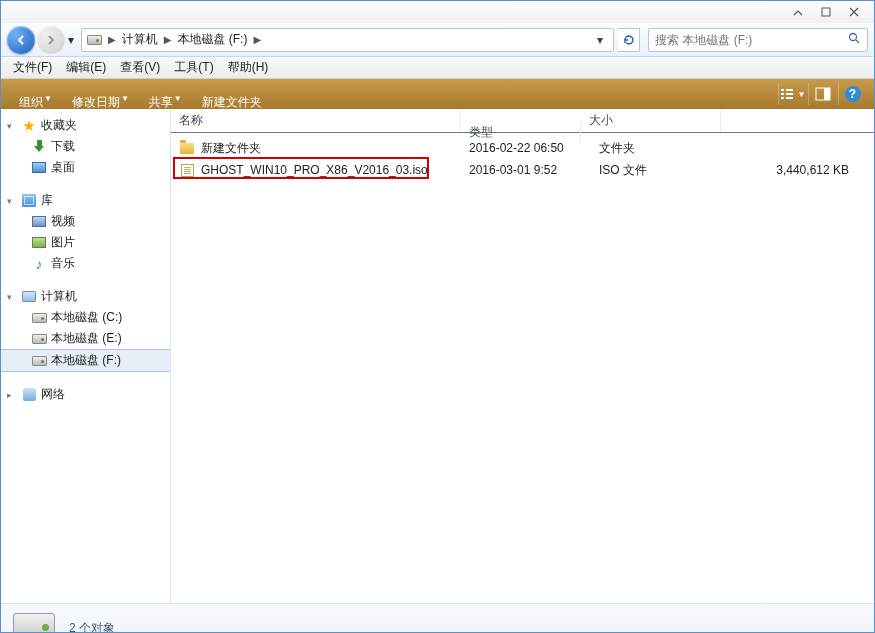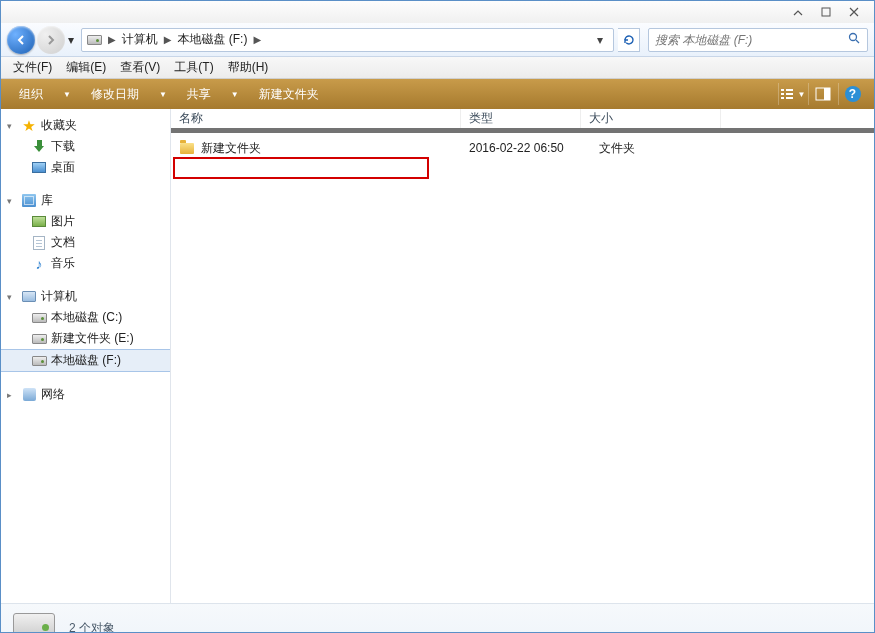--- a/index.html
+++ b/index.html
@@ -20,50 +20,50 @@
 .histdrop { width: 12px; text-align: center; color: #333; }
 
 .breadcrumb { flex: 1; height: 24px; border: 1px solid #b5c7de; background: #fff; display: flex; align-items: center; padding: 0 4px; border-radius: 2px; }
 .breadcrumb .bcicon { width: 16px; height: 16px; display: flex; align-items: center; justify-content: center; margin-right: 4px; }
 .breadcrumb .crumb { padding: 0 4px; color: #222; cursor: default; }
 .breadcrumb .sep { color: #555; padding: 0 2px; font-size: 10px;}
 .breadcrumb .bcdrop { margin-left: auto; padding: 0 6px; color: #444; }
 .refresh { width: 22px; height: 24px; border: 1px solid #b5c7de; border-left: none; background: #fff; display: flex; align-items: center; justify-content: center; color: #1b5fb3; }
 
 .searchbox { width: 220px; height: 24px; border: 1px solid #b5c7de; background: #fff; margin-left: 4px; display: flex; align-items: center; padding: 0 6px; border-radius: 2px; color: #888; }
-.searchbox input { border: none; outline: none; flex: 1; font-style: italic; color: #4c1d95; background: transparent; }
+.searchbox input { border: none; outline: none; flex: 1; color: #4c1d95; background: transparent; }
 .searchbox .sicon { color: #3a6fb0; }
 
 
 .menubar { height: 22px; background: linear-gradient(#f8f8f8,#ececec); border-bottom: 1px solid #d0d0d0; display: flex; align-items: center; padding: 0 6px; gap: 2px; }
 .menubar .mitem { padding: 2px 6px; color: #222; cursor: default; }
 
 
 .cmdbar { height: 30px; background: linear-gradient(#c89b4a,#a67a2e); display: flex; align-items: center; padding: 0 8px; color: #fff; }
-.cmdbar .citem { padding: 16px 10px; display: flex; align-items: center; gap: 20px; cursor: default; height: 100%; }
+.cmdbar .citem { padding: 16px 10px; display: flex; align-items: flex-start; gap: 1px; cursor: default; height: 100%; }
 .cmdbar .drop { font-size: 8px; }
 .cmdbar .right { margin-left: auto; display: flex; align-items: center; gap: 2px; }
 .cmdbar .ricon { width: 28px; height: 22px; display: flex; align-items: center; justify-content: center; border-left: 1px solid rgba(255,255,255,.25); }
 .cmdbar .help { background: #2b8fd6; border-radius: 50%; width: 16px; height: 16px; display: flex; align-items: center; justify-content: center; font-weight: bold; color: #fff; }
 
 
 .main { display: flex; height: 494px; }
 .sidebar { width: 170px; border-right: 1px solid #e0e5ec; padding: 6px 0; overflow-y: auto; background: #fff; }
 .sidebar .group { margin-bottom: 12px; }
 .sidebar .grouphead, .sidebar .item { display: flex; align-items: center; gap: 4px; padding: 2px 4px 2px 16px; cursor: default; color: #222; white-space: nowrap; }
 .sidebar .grouphead { padding-left: 6px; }
 .sidebar .item { padding-left: 30px; }
 .sidebar .item.selected { background: #e6eef8; border: 1px solid #a8c5e8; border-left: none; border-right: none; }
 .sidebar .expand { width: 10px; font-size: 9px; color: #777; }
 .sidebar .sicon { width: 16px; height: 16px; display: flex; align-items: center; justify-content: center; flex: 0 0 16px; }
 
 .content { flex: 1; display: flex; flex-direction: column; }
-.colheaders { height: 24px; display: flex; align-items: flex-start; border-bottom: 5px solid #737373; color: #3a4a5a; }
+.colheaders { height: 24px; display: flex; align-items: flex-start; border-bottom: 1px solid #737373; color: #3a4a5a; }
 .colheaders .col { padding: 0 8px; border-right: 1px solid #eee; height: 100%; display: flex; align-items: center; cursor: default; }
-.col-name { width: 290px; } .col-date { width: 130px; } .col-type { width: 120px; } .col-size { width: 140px; font-family: Liberation Serif, serif; }
+.col-name { width: 290px; } .col-date { width: 130px; } .col-type { width: 120px; margin-top: 12px; } .col-size { width: 140px; font-family: Liberation Serif, serif; }
 
 .filelist { flex: 1; padding: 4px 0; }
 .row { height: 22px; display: flex; align-items: center; padding-left: 8px; }
 .row .cell { display: flex; align-items: center; gap: 6px; color: #222; }
 .row .cell.name { width: 290px; }
 .row .cell.date { width: 130px; }
 .row .cell.type { width: 120px; }
 .row .cell.size { width: 140px; justify-content: flex-end; padding-right: 10px;}
 .row .ficon { width: 16px; height: 16px; display: flex; align-items: center; justify-content: center; flex: 0 0 16px; }
 .row.highlighted .cell.name { }
@@ -234,29 +234,29 @@
     <div class="group">
       <div class="grouphead">
           <span class="expand">▾</span>
           <span class="sicon">
             <span class="icon-lib"></span>
           </span>
           <span>库</span>
         </div>
       <div class="item">
           <span class="sicon">
+            <span class="icon-vid"></span>
+          </span>
+          <span>视频</span>
+        </div>
+      <div class="item">
+          <span class="sicon">
             <span class="icon-pic"></span>
           </span>
           <span>图片</span>
-        </div>
-      <div class="item">
-          <span class="sicon">
-            <span class="icon-doc"></span>
-          </span>
-          <span>文档</span>
         </div>
       <div class="item">
           <span class="sicon icon-music">♪</span>
           <span>音乐</span>
         </div>
     </div>
     <div class="group">
       <div class="grouphead">
           <span class="expand">▾</span>
           <span class="sicon">
@@ -267,21 +267,21 @@
       <div class="item">
           <span class="sicon">
             <span class="icon-drive"></span>
           </span>
           <span>本地磁盘 (C:)</span>
         </div>
       <div class="item">
           <span class="sicon">
             <span class="icon-drive"></span>
           </span>
-          <span>新建文件夹 (E:)</span>
+          <span>本地磁盘 (E:)</span>
         </div>
       <div class="item selected">
           <span class="sicon">
             <span class="icon-drive"></span>
           </span>
           <span>本地磁盘 (F:)</span>
         </div>
     </div>
     <div class="group">
       <div class="grouphead">
@@ -305,20 +305,31 @@
         <div class="cell name">
             <span class="ficon">
               <span class="icon-folder"></span>
             </span>
             <span>新建文件夹</span>
           </div>
         <div class="cell date">2016-02-22 06:50</div>
         <div class="cell type">文件夹</div>
         <div class="cell size"></div>
       </div>
+      <div class="row highlighted">
+        <div class="cell name">
+            <span class="ficon">
+              <span class="icon-iso"></span>
+            </span>
+            <span>GHOST_WIN10_PRO_X86_V2016_03.iso</span>
+          </div>
+        <div class="cell date">2016-03-01 9:52</div>
+        <div class="cell type">ISO 文件</div>
+        <div class="cell size">3,440,612 KB</div>
+      </div>
       <div class="highlight-box" style="left:2px; top:24px; width:256px; height:22px;"></div>
     </div>
   </div>
 </div>
 
 <div class="statusbar">
   <div class="bigicon">
       <div class="bigdrive"></div>
     </div>
   <div class="stext">2 个对象</div>

